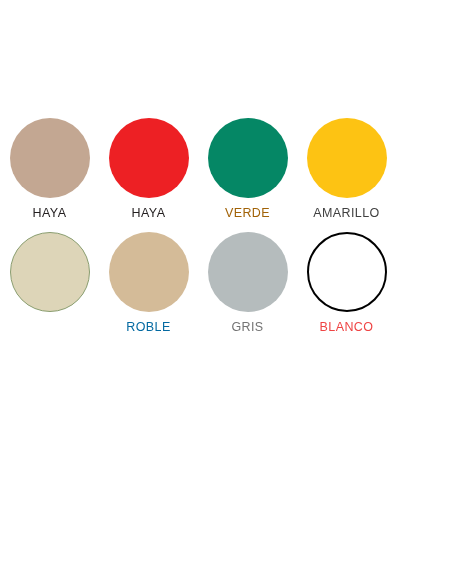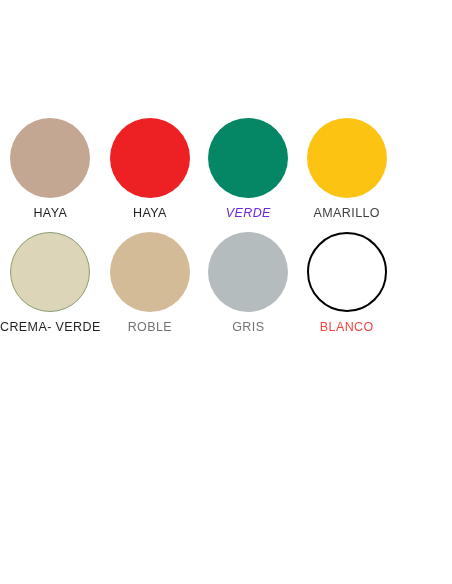--- a/index.html
+++ b/index.html
@@ -67,33 +67,32 @@
       <div class="swatch-cell">
         <div class="swatch-circle" style="background: rgb(195, 167, 146);"></div>
         <div class="swatch-label" style="color: rgb(35, 31, 32);">HAYA</div>
       </div>
       <div class="swatch-cell">
         <div class="swatch-circle" style="background: rgb(237, 32, 36);"></div>
         <div class="swatch-label" style="color: rgb(35, 31, 32);">HAYA</div>
       </div>
       <div class="swatch-cell">
         <div class="swatch-circle" style="background: rgb(5, 135, 101);"></div>
-        <div class="swatch-label" style="color: #6d28d9; font-style: italic;">VERDE</div>
+        <div class="swatch-label" style="color: #a16207;">VERDE</div>
       </div>
       <div class="swatch-cell">
         <div class="swatch-circle" style="background: rgb(253, 195, 19);"></div>
         <div class="swatch-label" style="color: #404040;">AMARILLO</div>
       </div>
       <div class="swatch-cell">
         <div class="swatch-circle" style="background: rgb(221, 213, 184); border: 1.5px solid rgb(138, 158, 112);"></div>
-        <div class="swatch-label" style="color: rgb(35, 31, 32);">CREMA- VERDE</div>
       </div>
       <div class="swatch-cell">
         <div class="swatch-circle" style="background: rgb(212, 187, 152);"></div>
-        <div class="swatch-label" style="color: #737373;">ROBLE</div>
+        <div class="swatch-label" style="color: #0369a1;">ROBLE</div>
       </div>
       <div class="swatch-cell">
         <div class="swatch-circle" style="background: rgb(181, 188, 189);"></div>
         <div class="swatch-label" style="color: #737373;">GRIS</div>
       </div>
       <div class="swatch-cell">
         <div class="swatch-circle" style="background: rgb(255, 255, 255); border: 2px solid rgb(0, 0, 0);"></div>
         <div class="swatch-label" style="color: #ef4444;">BLANCO</div>
       </div>
     </div>

